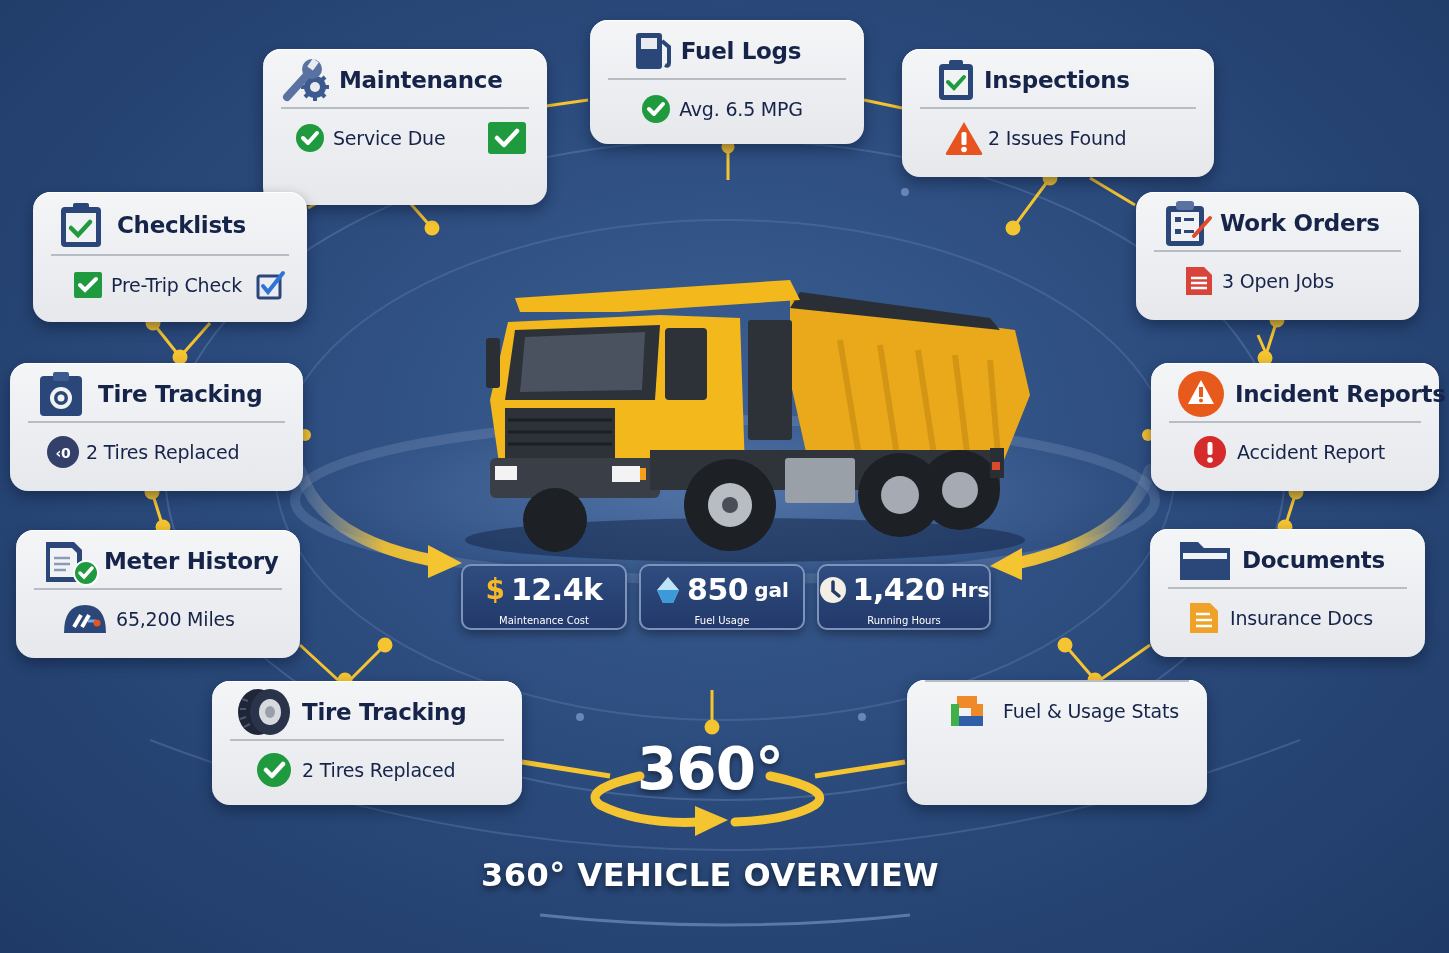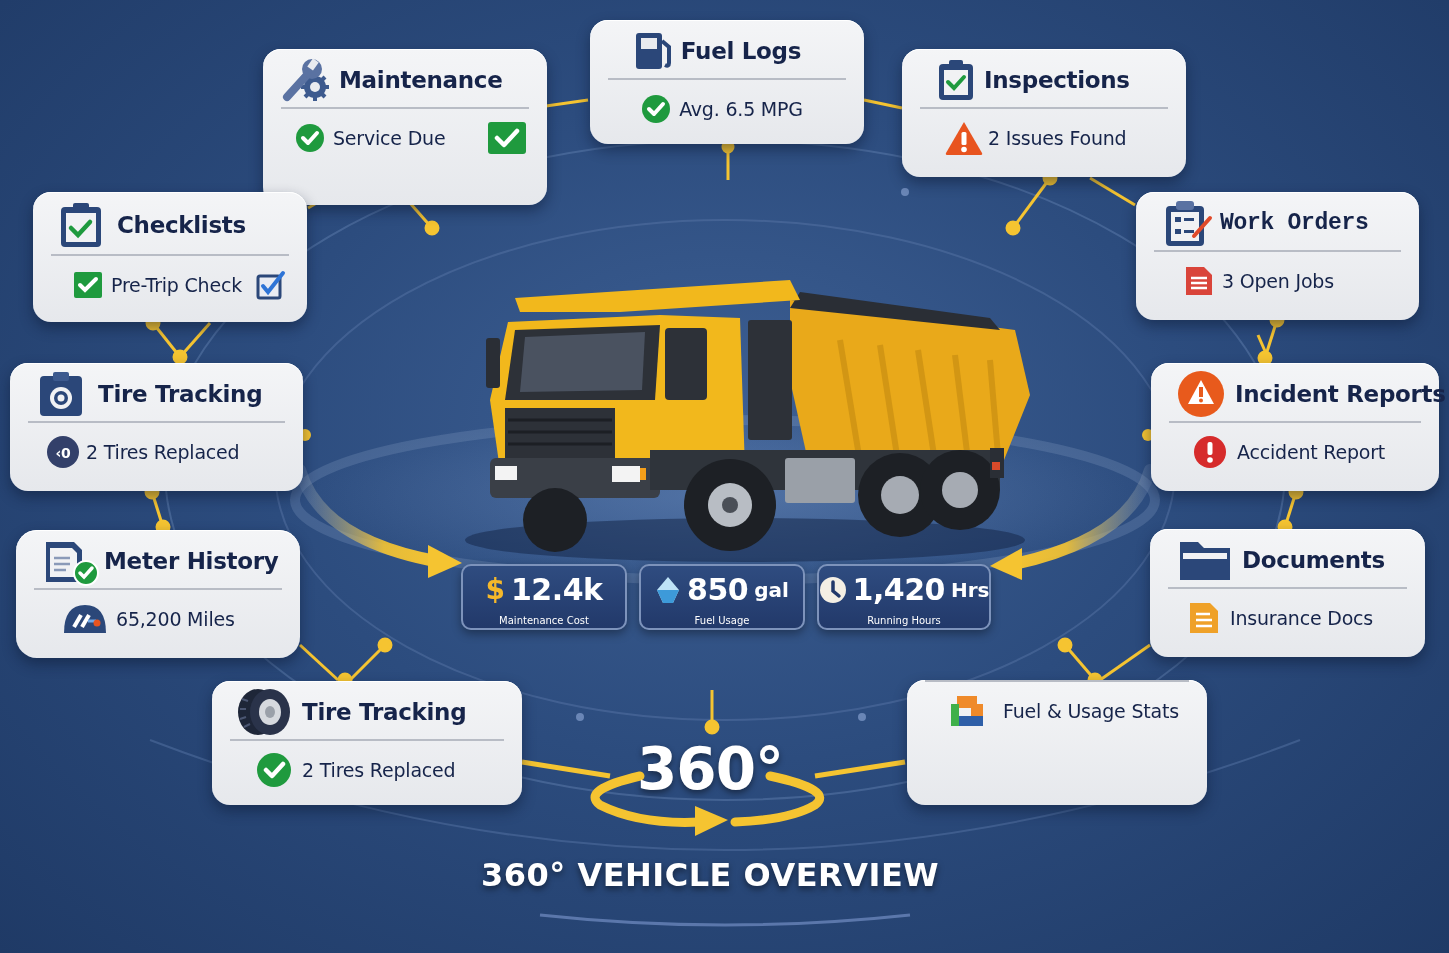--- a/index.html
+++ b/index.html
@@ -258,21 +258,21 @@
       <span class="icon">
         <svg width="30" height="30" viewBox="0 0 30 30">
             <circle cx="15" cy="15" r="14" fill="#1f9a3e"></circle>
             <path d="M8 15 L13 20 L22 10" stroke="#fff" stroke-width="4" fill="none" stroke-linecap="round" stroke-linejoin="round"></path>
           </svg>
       </span>
       <span>Avg. 6.5 MPG</span>
     </div>
   </div>
 
-  <div class="card" style="left:902px; top:49px; width:284px; height:128px;">
+  <div class="card" style="left:902px; top:49px; width:312px; height:128px;">
     <div class="head" style="padding-left:16px;">
       <span class="icon">
         <svg width="40" height="44" viewBox="0 0 40 44">
             <rect x="3" y="6" width="34" height="36" rx="4" fill="#2b4779"></rect>
             <rect x="8" y="12" width="24" height="25" fill="#f1f2f4"></rect>
             <rect x="13" y="2" width="14" height="8" rx="2" fill="#2b4779"></rect>
             <path d="M12 24 L18 30 L28 19" stroke="#1f9a3e" stroke-width="4" fill="none" stroke-linecap="round"></path>
           </svg>
       </span>
       <span class="title">Inspections</span>
@@ -314,21 +314,21 @@
       <span class="icon" style="margin-left:6px;">
         <svg width="30" height="30" viewBox="0 0 30 30">
             <rect x="2" y="6" width="22" height="22" rx="2" fill="#e9ecf3" stroke="#2b4779" stroke-width="3"></rect>
             <path d="M7 16 L12 22 L27 3" stroke="#2e74d6" stroke-width="4" fill="none" stroke-linecap="round"></path>
           </svg>
       </span>
     </div>
   </div>
 
   <div class="card" style="left:1136px; top:192px; width:283px; height:128px;">
-    <div class="head" style="padding-left:10px; gap:6px;font-family:Liberation Mono, monospace;">
+    <div class="head" style="padding-left:10px; gap:6px;">
       <span class="icon">
         <svg width="50" height="50" viewBox="0 0 50 50">
             <rect x="2" y="8" width="38" height="40" rx="4" fill="#2b4779"></rect>
             <rect x="7" y="14" width="28" height="29" fill="#f1f2f4"></rect>
             <rect x="12" y="3" width="18" height="9" rx="3" fill="#5a72a2"></rect>
             <rect x="11" y="19" width="6" height="5" fill="#2b4779"></rect>
             <rect x="20" y="20" width="10" height="3" fill="#2b4779"></rect>
             <rect x="11" y="31" width="6" height="5" fill="#2b4779"></rect>
             <rect x="20" y="32" width="10" height="3" fill="#2b4779"></rect>
             <line x1="30" y1="38" x2="46" y2="20" stroke="#e04a2a" stroke-width="4" stroke-linecap="round"></line>
@@ -395,21 +395,21 @@
         <svg width="34" height="34" viewBox="0 0 34 34">
             <circle cx="17" cy="17" r="16" fill="#d62b2b"></circle>
             <rect x="14.5" y="7" width="5" height="13" rx="2" fill="#fff"></rect>
             <circle cx="17" cy="25" r="2.8" fill="#fff"></circle>
           </svg>
       </span>
       <span>Accident Report</span>
     </div>
   </div>
 
-  <div class="card" style="left:16px; top:530px; width:284px; height:128px;border-radius:21px;">
+  <div class="card" style="left:16px; top:530px; width:284px; height:128px;">
     <div class="head" style="padding-left:8px; gap:4px;">
       <span class="icon">
         <svg width="58" height="50" viewBox="0 0 58 50">
             <path d="M4 6 L32 6 L40 14 L40 46 L4 46 Z" fill="#2b4779"></path>
             <path d="M8 12 L30 12 L35 17 L35 41 L8 41 Z" fill="#f1f2f4"></path>
             <g stroke="#8a9ab8" stroke-width="2.5">
               <line x1="12" y1="22" x2="28" y2="22"></line>
               <line x1="12" y1="28" x2="28" y2="28"></line>
               <line x1="12" y1="34" x2="24" y2="34"></line>
             </g>

